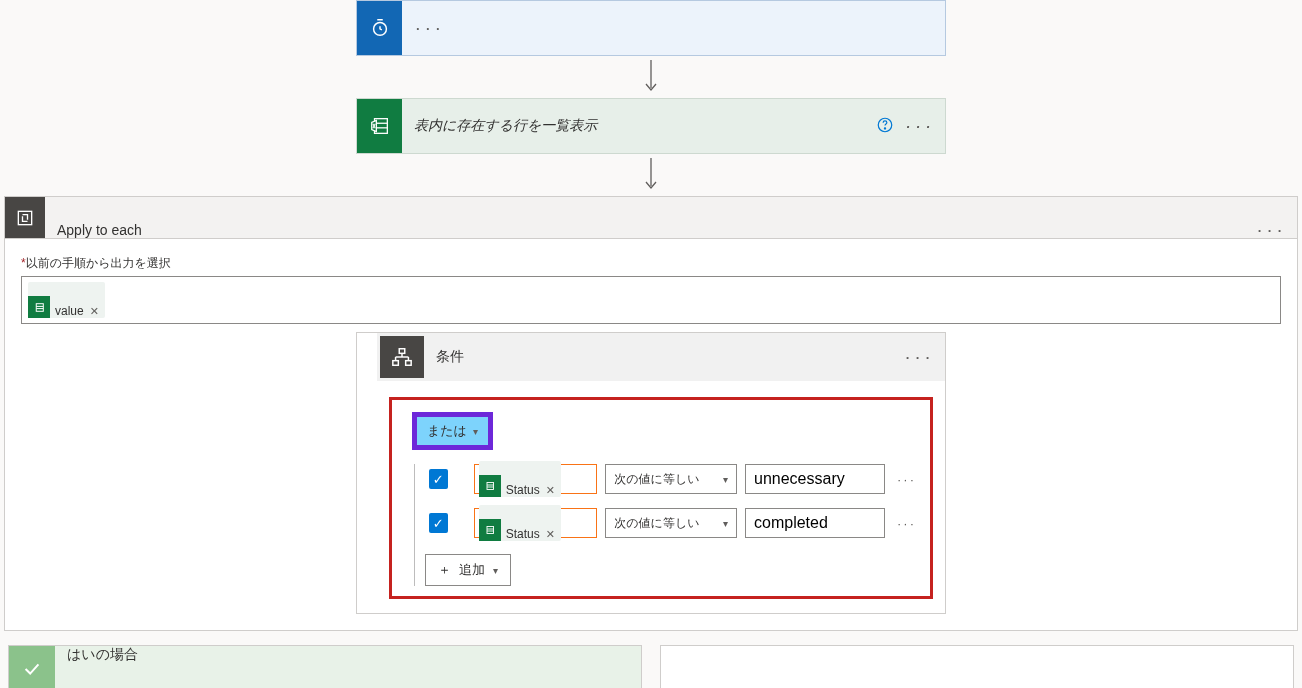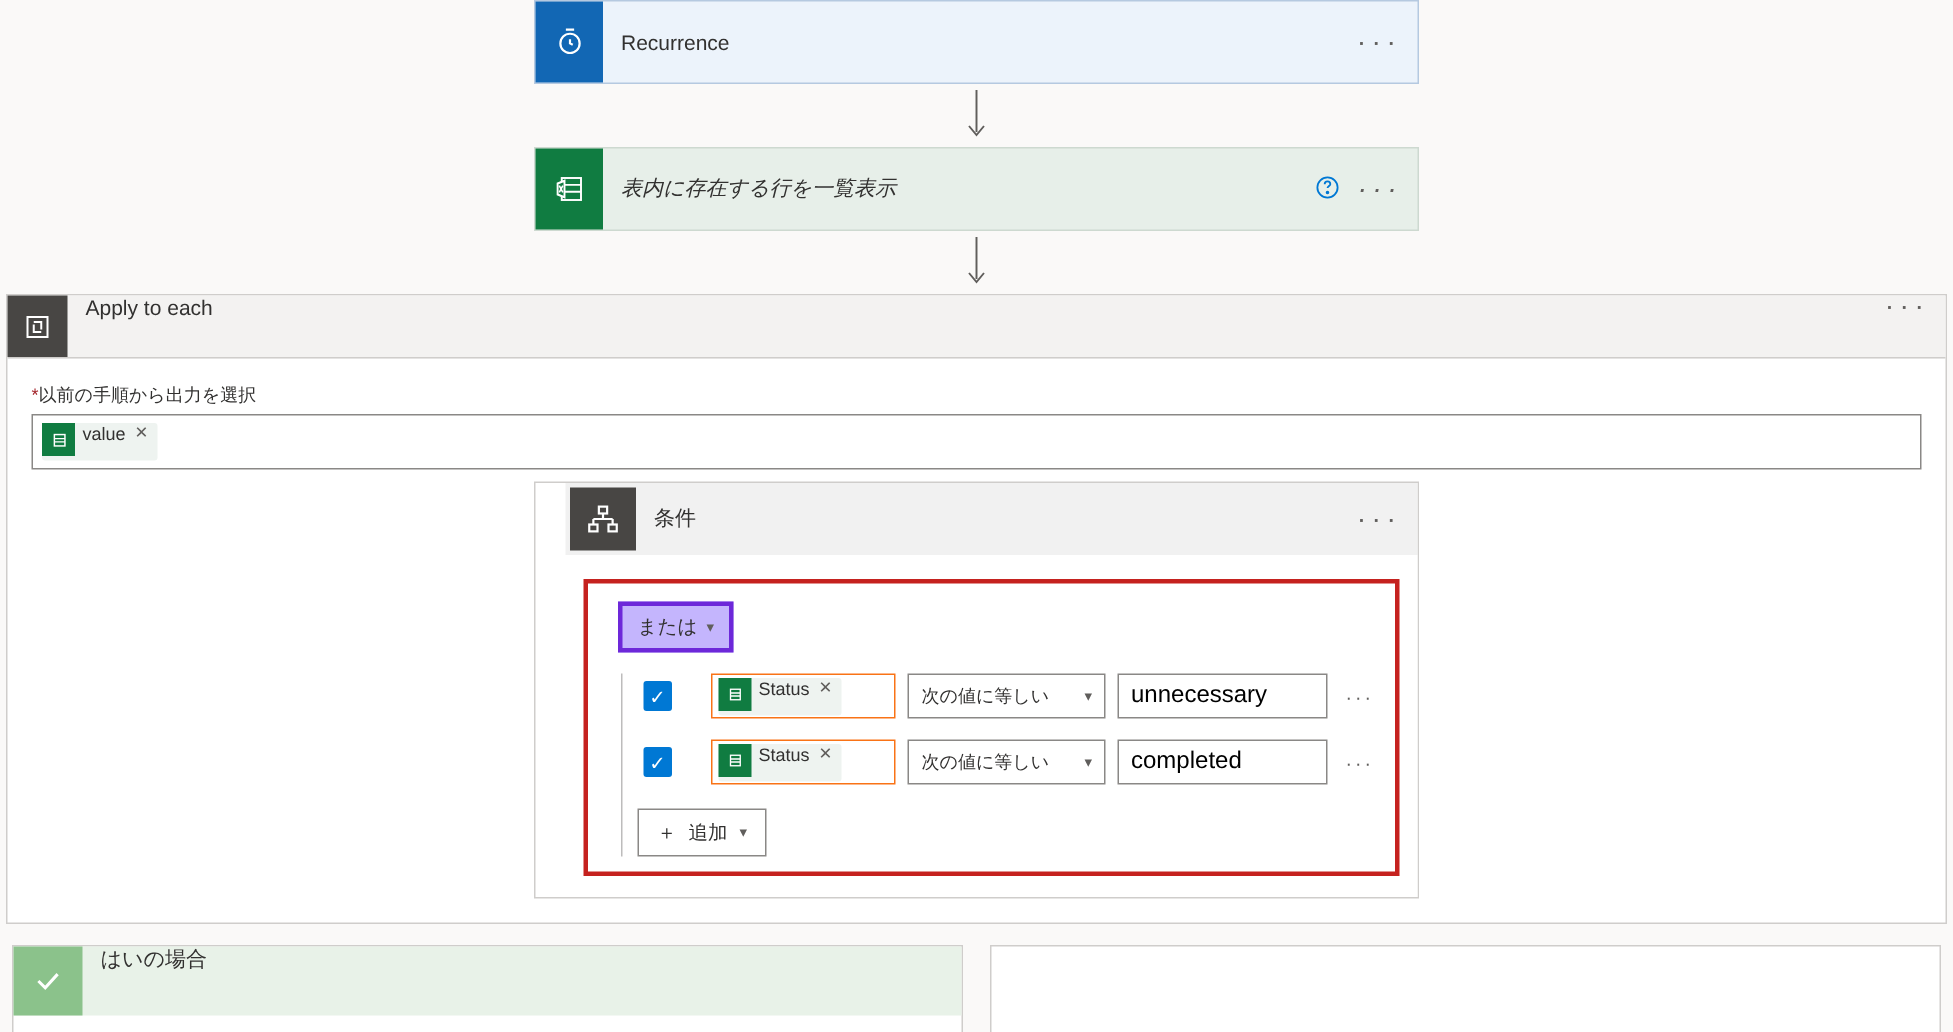--- a/index.html
+++ b/index.html
@@ -37,39 +37,39 @@
 .arrow-down svg { stroke: #605e5c; }
 
 .foreach-container {
   width: 1294px;
   background: #fff;
   border: 1px solid #cfcdcb;
   margin: 0 4px;
 }
 .foreach-header {
   background: #f3f2f1;
-  display: flex; align-items: flex-start; height: 42px;
+  display: flex; align-items: flex-end; height: 42px;
   border-bottom: 1px solid #cfcdcb;
 }
 .foreach-header .icon-box { width: 40px; background: #484644; }
 .foreach-body { padding: 16px; }
 .field-label { font-size: 12px; margin-bottom: 4px; }
 .field-label .req { color: #a4262c; }
 .field-input {
   border: 1px solid #8a8886;
   width: 100%;
   padding: 5px 6px;
   display: flex; align-items: center;
 }
 .token {
-  display: inline-flex; align-items: flex-start;
+  display: inline-flex; align-items: flex-end;
   background: #eef3f0;
   border-radius: 2px;
   font-size: 12px;
-  height: 25px;
+  height: 36px;
 }
 .token-icon {
   width: 22px; height: 22px; background: #107c41;
   display: inline-flex; align-items: center; justify-content: center;
   color: #fff; font-size: 10px; flex-shrink: 0;
 }
 .token-label { padding: 0 6px 0 5px; }
 .token-x { padding-right: 6px; color: #605e5c; cursor: pointer; font-size: 11px; }
 
 .condition-card {
@@ -77,21 +77,21 @@
   background: #fff;
   border: 1px solid #cfcdcb;
   margin-top: 8px;
   padding-left: 20px;
 }
 .condition-header { display: flex; align-items: center; height: 48px; background: #f1f1f1; }
 .condition-header .icon-box { width: 44px; height: 42px; margin-left:3px; }
 .condition-body { padding: 16px 12px 14px 12px; background: #fff; }
 .red-border { border: 3px solid #c5221f; padding: 12px 10px 10px 10px; }
 .group-btn {
-  border: 3px solid #6d28d9; background: #c4b5fd;
+  border: 5px solid #6d28d9; background: #7dd3fc;
   padding: 5px 10px 5px 10px; font-size: 13px;
   display: inline-flex; align-items: center; gap: 6px;
   cursor: pointer; margin-left:10px;
 }
 .rows-container { margin-top: 6px; margin-left: 12px; border-left: 1px solid #bdbcbc; padding-left: 10px;}
 .cond-row { display: flex; align-items: center; gap: 8px; margin-top: 14px; }
 .checkbox {
   width: 20px; height: 20px; background: #0078d4;
   display: flex; align-items: center; justify-content: center;
   color: #fff; font-size: 13px; cursor: pointer; border-radius: 2px; margin-left: 4px; margin-right: 18px;
@@ -149,21 +149,20 @@
 <div class="flow-center">
 
   <div class="card card-trigger">
     <div class="icon-box blue">
       <svg width="22" height="22" viewBox="0 0 24 24" fill="none" stroke="#fff" stroke-width="1.6">
           <circle cx="12" cy="13" r="7"></circle>
           <path d="M12 10v3l2 1"></path>
           <path d="M9 3h6"></path>
         </svg>
     </div>
-    <div class="card-title">Recurrence</div>
     <div class="card-actions">
       <span class="more">· · ·</span>
     </div>
   </div>
 
   <div class="arrow-down">
     <svg width="18" height="34">
         <line x1="9" y1="0" x2="9" y2="28" stroke="#605e5c" stroke-width="1.3"></line>
         <path d="M4 24 L9 30 L14 24" stroke="#605e5c" stroke-width="1.3" fill="none"></path>
       </svg>

